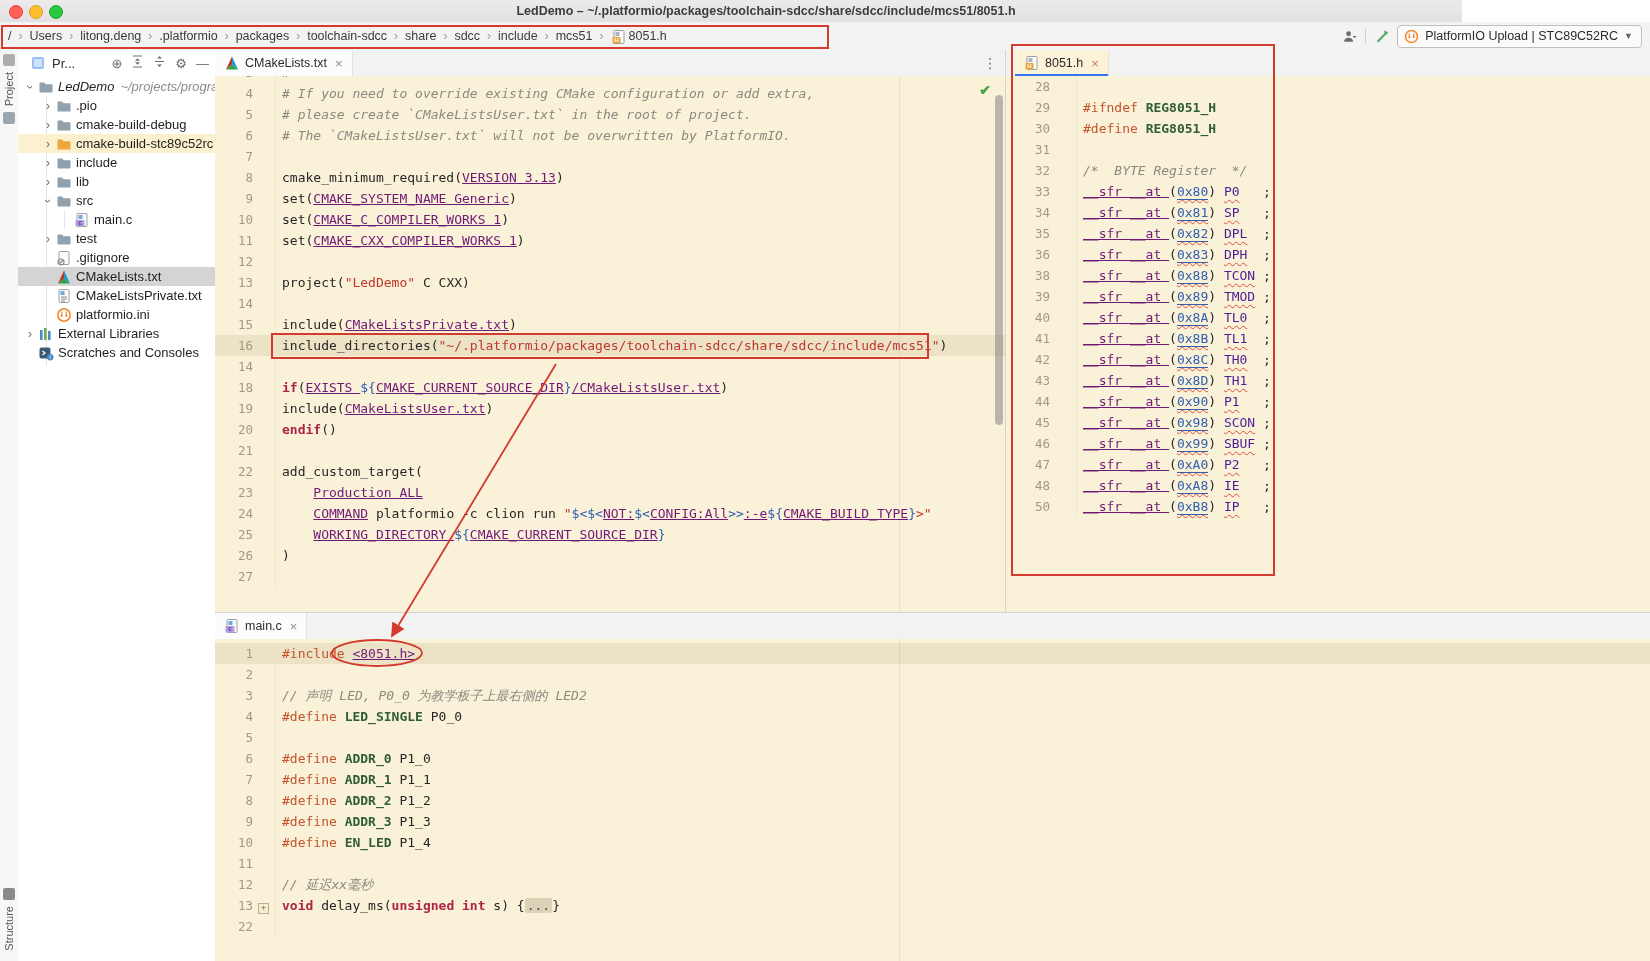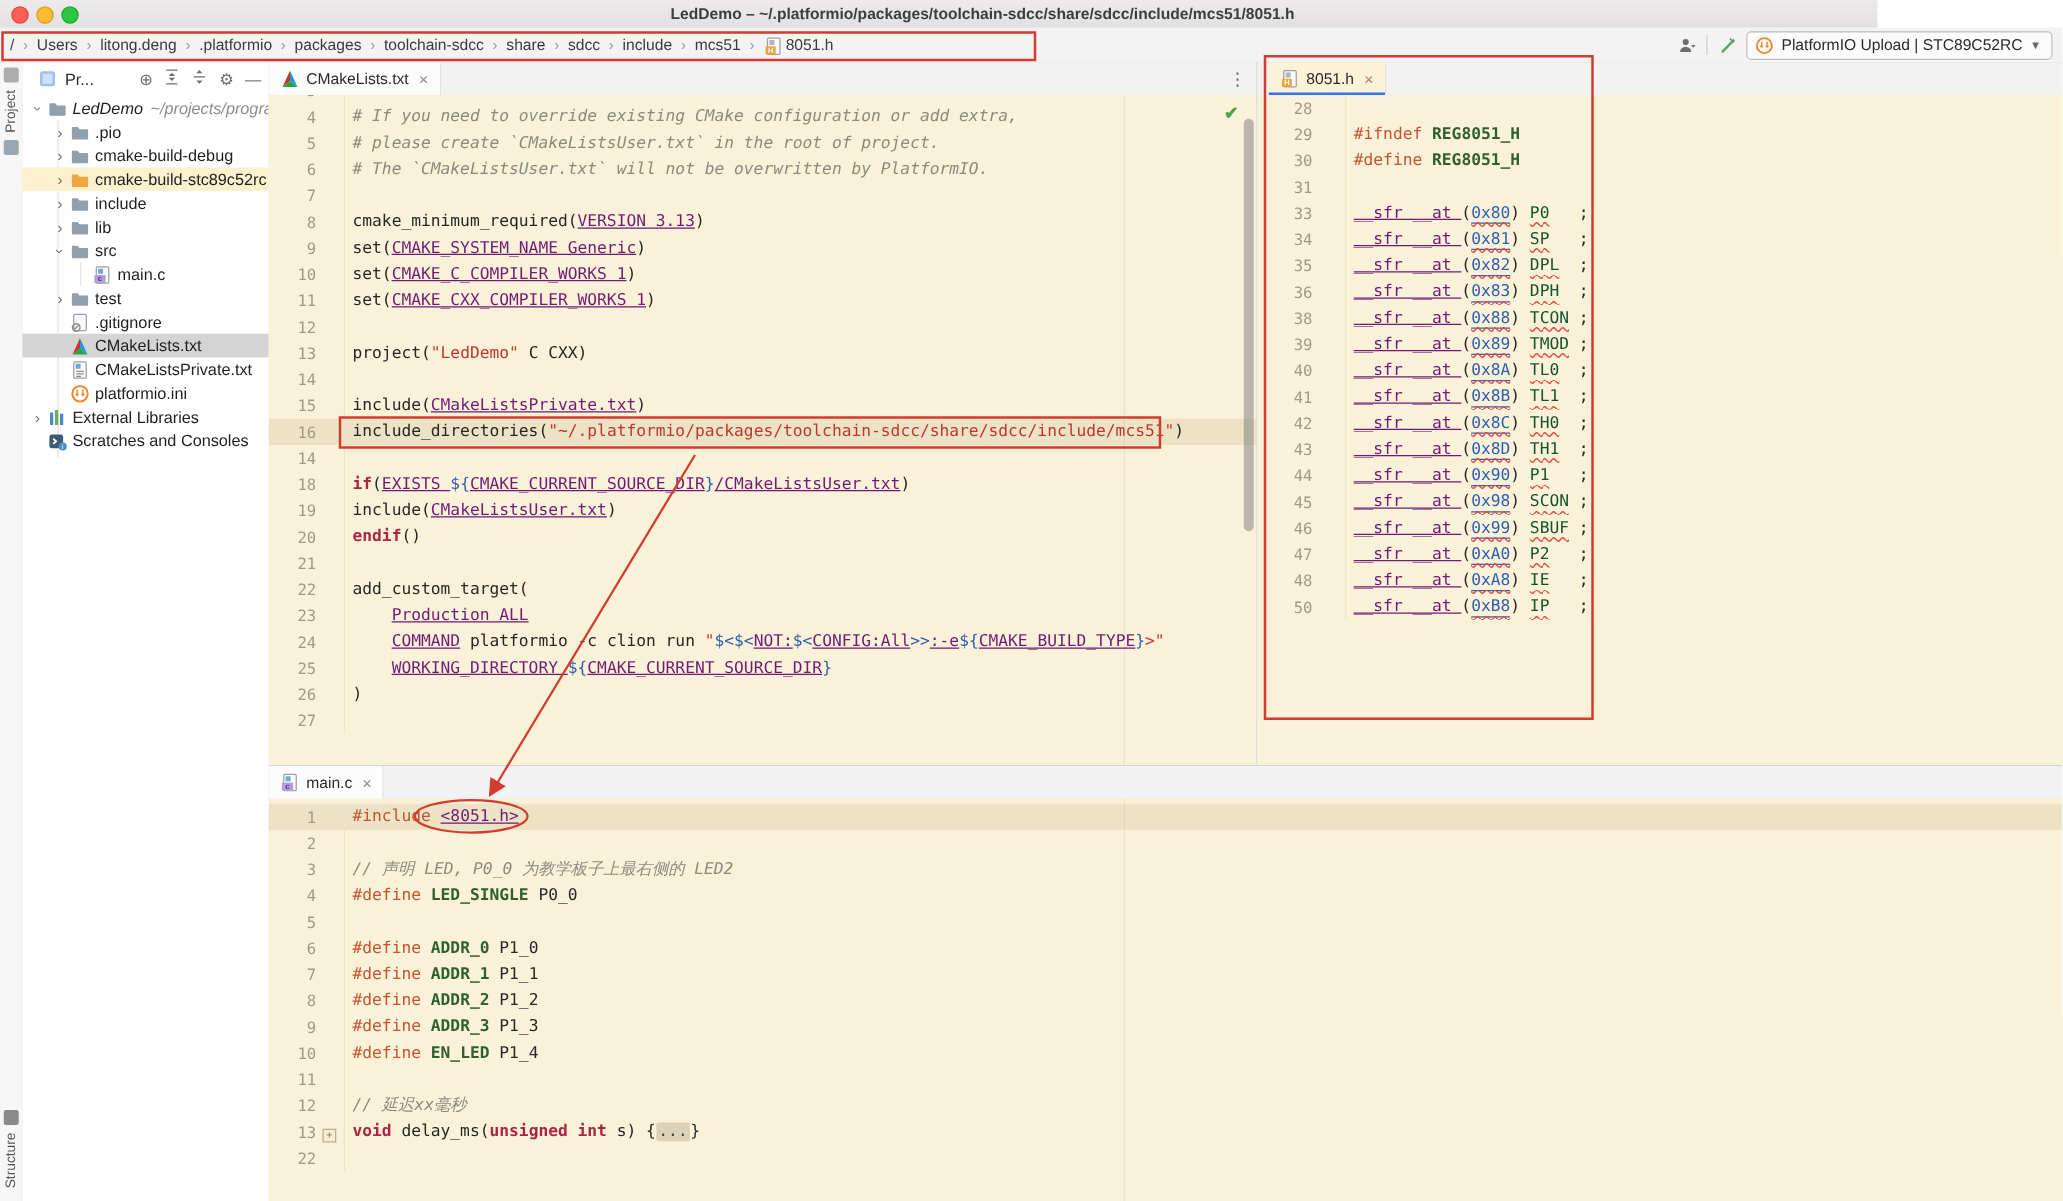--- a/index.html
+++ b/index.html
@@ -1,20 +1,20 @@
 <!DOCTYPE html>
 <html style="--accent: #3574F0;"><head>
 <meta charset="utf-8">
 <style>
   html,body{margin:0;padding:0;}
   body{width:1650px;height:961px;position:relative;overflow:hidden;
        font-family:"Liberation Sans",sans-serif;background:#fff;color:#1f1f1f;}
   
   .titlebar{position:absolute;left:0;top:0;width:1462px;height:22px;
-            background:linear-gradient(#ECEAEB,#E2E0E1);border-bottom:1px solid #C9C7C8;padding-left:40px;}
+            background:linear-gradient(#ECEAEB,#E2E0E1);border-bottom:1px solid #C9C7C8;}
   .title{position:absolute;left:80px;right:10px;top:0;height:22px;line-height:22px;
          text-align:center;font-size:12.5px;font-weight:bold;color:#3d3d3d;
          white-space:nowrap;overflow:hidden;}
   .tl{position:absolute;top:5px;width:12px;height:12px;border-radius:50%;}
   .tl.r{left:9px;background:#FF5F57;border:1px solid #E0443E;}
   .tl.y{left:29px;background:#FEBC2E;border:1px solid #D89E24;}
   .tl.g{left:49px;background:#28C840;border:1px solid #1FA52F;}
   
   .toolbar{position:absolute;left:0;top:22px;width:1650px;height:28px;background:#F4F3F3;
            border-bottom:1px solid #DADADA;}
@@ -72,21 +72,21 @@
   .ed-cmake .ln,.ed-main .ln{width:38px;padding-right:22px;}
   .ed-hdr .ln{width:44px;padding-right:26px;}
   .code{border-left:1px solid #EFE5CB;padding-left:6px;height:21px;line-height:21px;}
   .mguide{position:absolute;top:0;bottom:0;width:1px;background:rgba(0,0,0,0.06);}
   
   .pl{color:#262626;} .cm{color:#8A8A7E;font-style:italic;} .kw{color:#701a75;text-decoration:underline;}
   .str{color:#C0362C;} .dir{color:#C4542D;} .mg{color:#AC2544;font-weight:bold;}
   .grn{color:#2F5E31;font-weight:bold;text-align:center;} .bl{color:#2F5FB0;}
   .hx{color:#2F5FB0;border-bottom:1px solid #2F5FB0;
       text-decoration:underline wavy #E04B3F 1px;text-underline-offset:3px;}
-  .rg{color:#14532d;text-decoration:underline wavy #E04B3F 1px;text-underline-offset:3px;}
+  .rg{color:#4c1d95;text-decoration:underline wavy #E04B3F 1px;text-underline-offset:3px;}
   .fold{background:#DBD2B8;border-radius:2px;padding:0 2px;color:#444;}
   .fold-marker{position:absolute;right:6px;top:5px;width:9px;height:9px;border:1px solid #B7AE93;
                background:#F6EDD3;font-size:8px;line-height:8px;text-align:center;color:#7a7359;}
   .scroll-thumb{position:absolute;width:8px;border-radius:4px;background:rgba(110,110,110,0.45);}
   .okcheck{position:absolute;color:#47A347;font-size:14px;font-weight:bold;}
   
   .overlay{position:absolute;left:0;top:0;pointer-events:none;z-index:50;}
   
   .ticon svg{width:16px;height:16px;display:block;}
   .ic14 svg{width:15px;height:15px;display:block;}
@@ -417,20 +417,21 @@
         </span>
       <span>8051.h</span>
       <span class="close" style="color:#C07B6E">×</span>
     </div>
   </div>
   <div class="content" id="ed-hdr">
       <div class="row"><span class="ln">28</span><span class="code"></span></div>
       <div class="row"><span class="ln">29</span><span class="code"><span class="dir">#ifndef </span><span class="grn">REG8051_H</span></span></div>
       <div class="row"><span class="ln">30</span><span class="code"><span class="dir">#define </span><span class="grn">REG8051_H</span></span></div>
       <div class="row"><span class="ln">31</span><span class="code"></span></div>
+      <div class="row"><span class="ln">32</span><span class="code"><span class="cm">/*  BYTE Register  */</span></span></div>
       <div class="row"><span class="ln">33</span><span class="code"><span class="kw">__sfr __at </span><span class="pl">(</span><span class="hx">0x80</span><span class="pl">) </span><span class="rg">P0</span><span class="pl">   ;</span></span></div>
       <div class="row"><span class="ln">34</span><span class="code"><span class="kw">__sfr __at </span><span class="pl">(</span><span class="hx">0x81</span><span class="pl">) </span><span class="rg">SP</span><span class="pl">   ;</span></span></div>
       <div class="row"><span class="ln">35</span><span class="code"><span class="kw">__sfr __at </span><span class="pl">(</span><span class="hx">0x82</span><span class="pl">) </span><span class="rg">DPL</span><span class="pl">  ;</span></span></div>
       <div class="row"><span class="ln">36</span><span class="code"><span class="kw">__sfr __at </span><span class="pl">(</span><span class="hx">0x83</span><span class="pl">) </span><span class="rg">DPH</span><span class="pl">  ;</span></span></div>
       <div class="row"><span class="ln">38</span><span class="code"><span class="kw">__sfr __at </span><span class="pl">(</span><span class="hx">0x88</span><span class="pl">) </span><span class="rg">TCON</span><span class="pl"> ;</span></span></div>
       <div class="row"><span class="ln">39</span><span class="code"><span class="kw">__sfr __at </span><span class="pl">(</span><span class="hx">0x89</span><span class="pl">) </span><span class="rg">TMOD</span><span class="pl"> ;</span></span></div>
       <div class="row"><span class="ln">40</span><span class="code"><span class="kw">__sfr __at </span><span class="pl">(</span><span class="hx">0x8A</span><span class="pl">) </span><span class="rg">TL0</span><span class="pl">  ;</span></span></div>
       <div class="row"><span class="ln">41</span><span class="code"><span class="kw">__sfr __at </span><span class="pl">(</span><span class="hx">0x8B</span><span class="pl">) </span><span class="rg">TL1</span><span class="pl">  ;</span></span></div>
       <div class="row"><span class="ln">42</span><span class="code"><span class="kw">__sfr __at </span><span class="pl">(</span><span class="hx">0x8C</span><span class="pl">) </span><span class="rg">TH0</span><span class="pl">  ;</span></span></div>
       <div class="row"><span class="ln">43</span><span class="code"><span class="kw">__sfr __at </span><span class="pl">(</span><span class="hx">0x8D</span><span class="pl">) </span><span class="rg">TH1</span><span class="pl">  ;</span></span></div>

